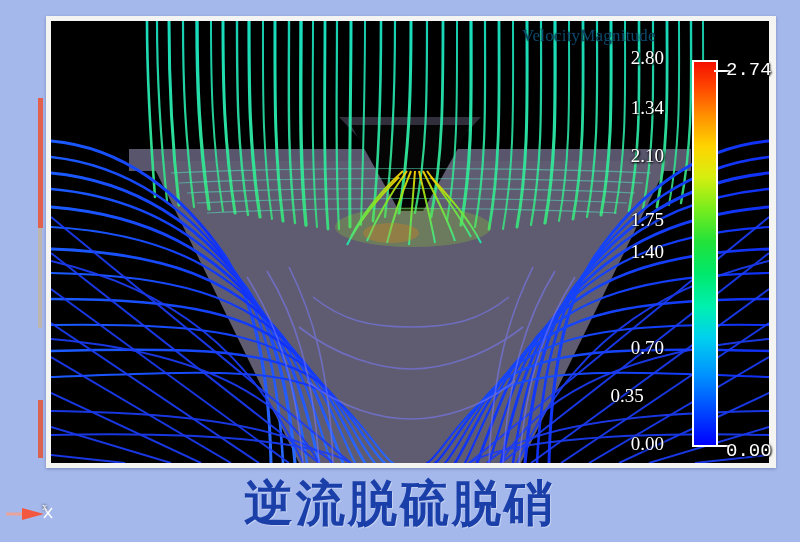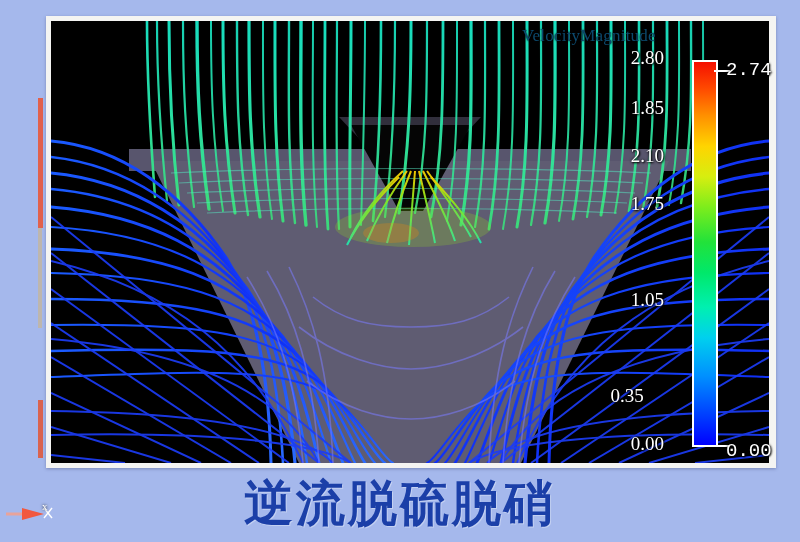--- a/index.html
+++ b/index.html
@@ -332,24 +332,25 @@
       </g>
     </svg>
   </div>
 
   <div id="colorbar-group">
     <div id="colorbar-title">VelocityMagnitude</div>
 
     <div id="colorbar-bar"></div>
 
     <div class="cb-tick-label" style="top:32px;text-align:right;">2.80</div>
-    <div class="cb-tick-label" style="top:82px;">1.85</div>
+    <div class="cb-tick-label" style="top:82px;">1.34</div>
     <div class="cb-tick-label" style="top:130px;text-align:right;">2.10</div>
-    <div class="cb-tick-label" style="top:178px;">1.75</div>
-    <div class="cb-tick-label" style="top:274px;">1.05</div>
+    <div class="cb-tick-label" style="top:194px;">1.75</div>
+    <div class="cb-tick-label" style="top:226px;">1.40</div>
+    <div class="cb-tick-label" style="top:322px;">0.70</div>
     <div class="cb-tick-label" style="top:370px;text-align:center;">0.35</div>
     <div class="cb-tick-label" style="top:418px;">0.00</div>
 
     <div class="cb-range-tick" style="top:44px;"></div>
     <div class="cb-range-label" style="top:33px;">2.74</div>
 
     <div class="cb-range-tick" style="top:419px;"></div>
     <div class="cb-range-label" style="top:414px;">0.00</div>
   </div>
 

